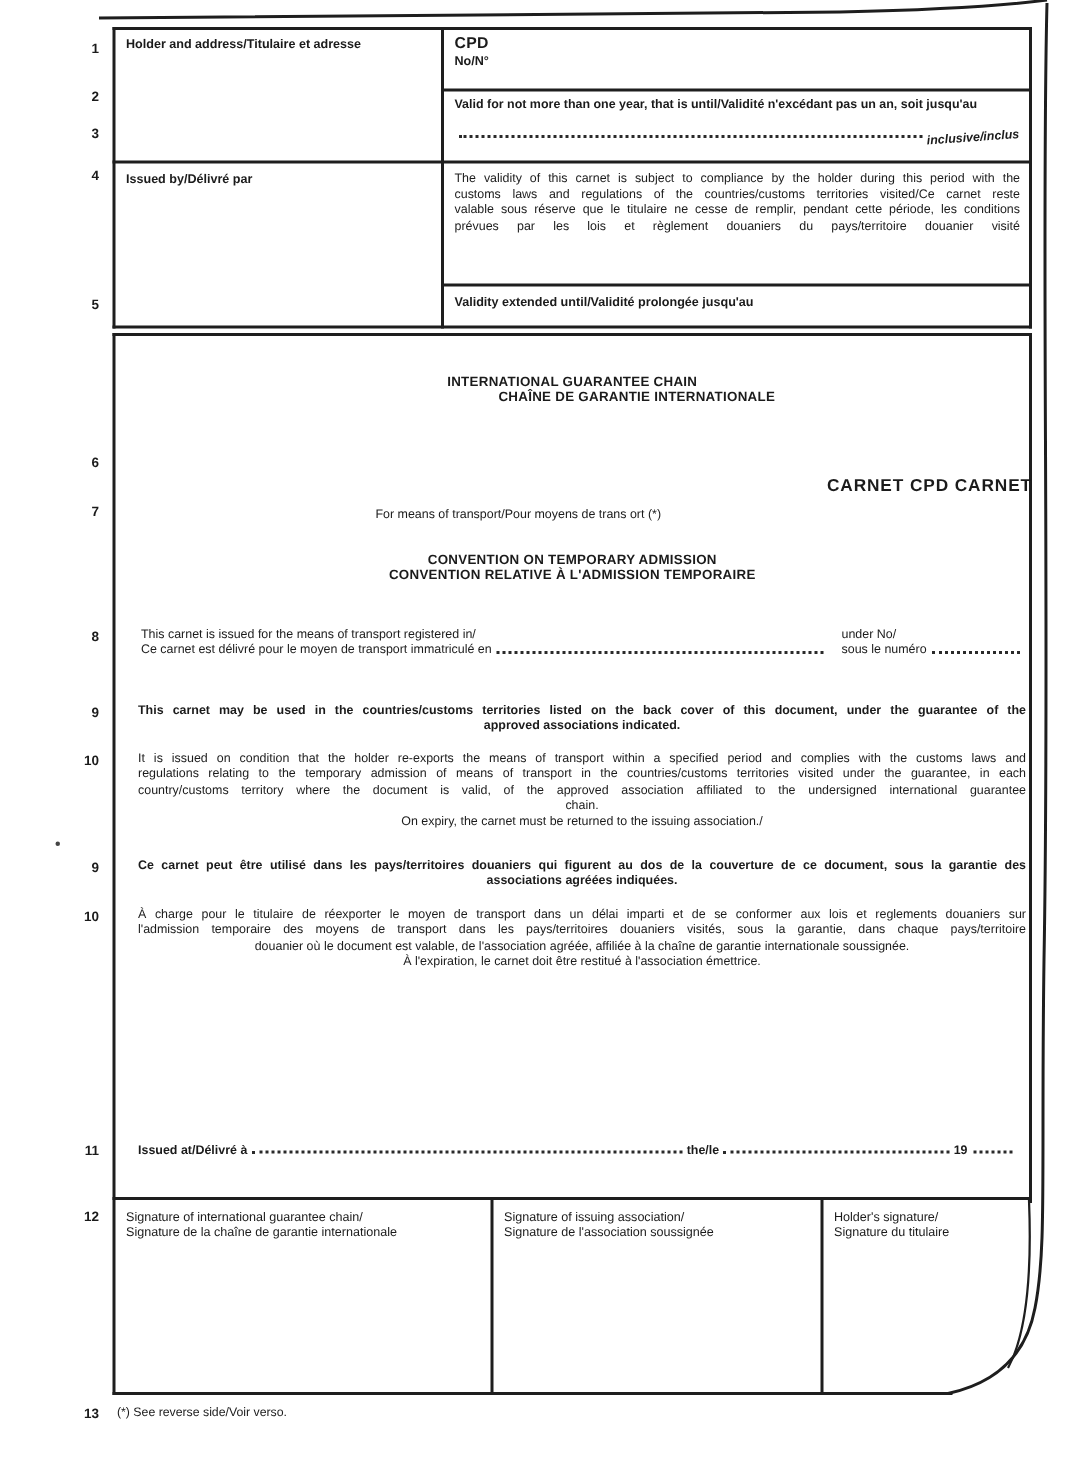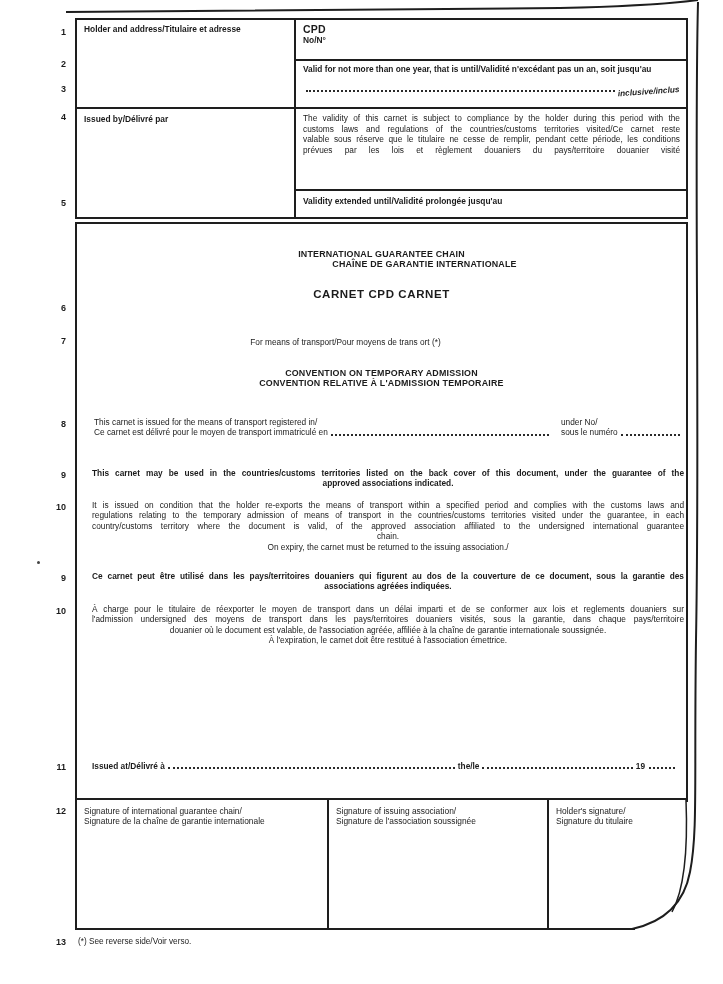--- a/index.html
+++ b/index.html
@@ -98,21 +98,21 @@
     <div class="note-line">The validity of this carnet is subject to compliance by the holder during this period with the</div>
     <div class="note-line">customs laws and regulations of the countries/customs territories visited/Ce carnet reste</div>
     <div class="note-line">valable sous réserve que le titulaire ne cesse de remplir, pendant cette période, les conditions</div>
     <div class="note-line">prévues par les lois et règlement douaniers du pays/territoire douanier visité</div>
   </div>
 
   <div class="abs lbl" style="left:303px;top:196px;">Validity extended until/Validité prolongée jusqu'au</div>
 
   <div class="abs h-bold" style="left:75px;top:249px;width:613px;">INTERNATIONAL GUARANTEE CHAIN</div>
   <div class="abs h-bold" style="left:75px;top:259px;width:699px;">CHAÎNE DE GARANTIE INTERNATIONALE</div>
-  <div class="abs carnet-title" style="left:75px;top:288px;width:613px;">CARNET CPD CARNET</div>
+  <div class="abs carnet-title" style="left:75px;top:318px;width:613px;text-align:right;">CARNET CPD CARNET</div>
   <div class="abs reg ctrline" style="left:75px;top:337px;width:541px;">For means of transport/Pour moyens de trans ort (*)</div>
   <div class="abs h-bold" style="left:75px;top:368px;width:613px;">CONVENTION ON TEMPORARY ADMISSION</div>
   <div class="abs h-bold" style="left:75px;top:378px;width:613px;">CONVENTION RELATIVE À L'ADMISSION TEMPORAIRE</div>
 
   <div class="abs" style="left:94px;top:417px;width:458px;">
     <div class="parline">This carnet is issued for the means of transport registered in/</div>
     <div class="flexrow">
       <span class="parline">Ce carnet est délivré pour le moyen de transport immatriculé en</span>
       <span class="dotfill"></span>
     </div>
@@ -138,21 +138,21 @@
     <div class="parline ctr">On expiry, the carnet must be returned to the issuing association./</div>
   </div>
 
   <div class="parwrap" style="top:571px;">
     <div class="parline b just">Ce carnet peut être utilisé dans les pays/territoires douaniers qui figurent au dos de la couverture de ce document, sous la garantie des</div>
     <div class="parline b ctr">associations agréées indiquées.</div>
   </div>
 
   <div class="parwrap" style="top:604px;">
     <div class="parline just">À charge pour le titulaire de réexporter le moyen de transport dans un délai imparti et de se conformer aux lois et reglements douaniers sur</div>
-    <div class="parline just">l'admission undersigned des moyens de transport dans les pays/territoires douaniers visités, sous la garantie, dans chaque pays/territoire</div>
+    <div class="parline just">l'admission temporaire des moyens de transport dans les pays/territoires douaniers visités, sous la garantie, dans chaque pays/territoire</div>
     <div class="parline ctr">douanier où le document est valable, de l'association agréée, affiliée à la chaîne de garantie internationale soussignée.</div>
     <div class="parline ctr">À l'expiration, le carnet doit être restitué à l'association émettrice.</div>
   </div>
 
   <div class="abs flexrow" style="left:92px;top:761px;width:585px;">
     <span class="parline b">Issued at/Délivré à</span>
     <span class="dotfill" style="flex:2.1;"></span>
     <span class="parline b">the/le</span>
     <span class="dotfill" style="flex:1.1;"></span>
     <span class="parline b">19</span>

